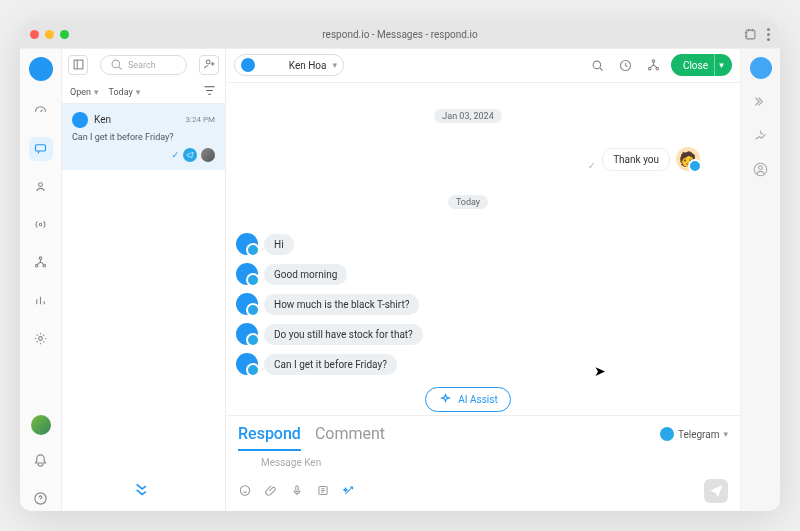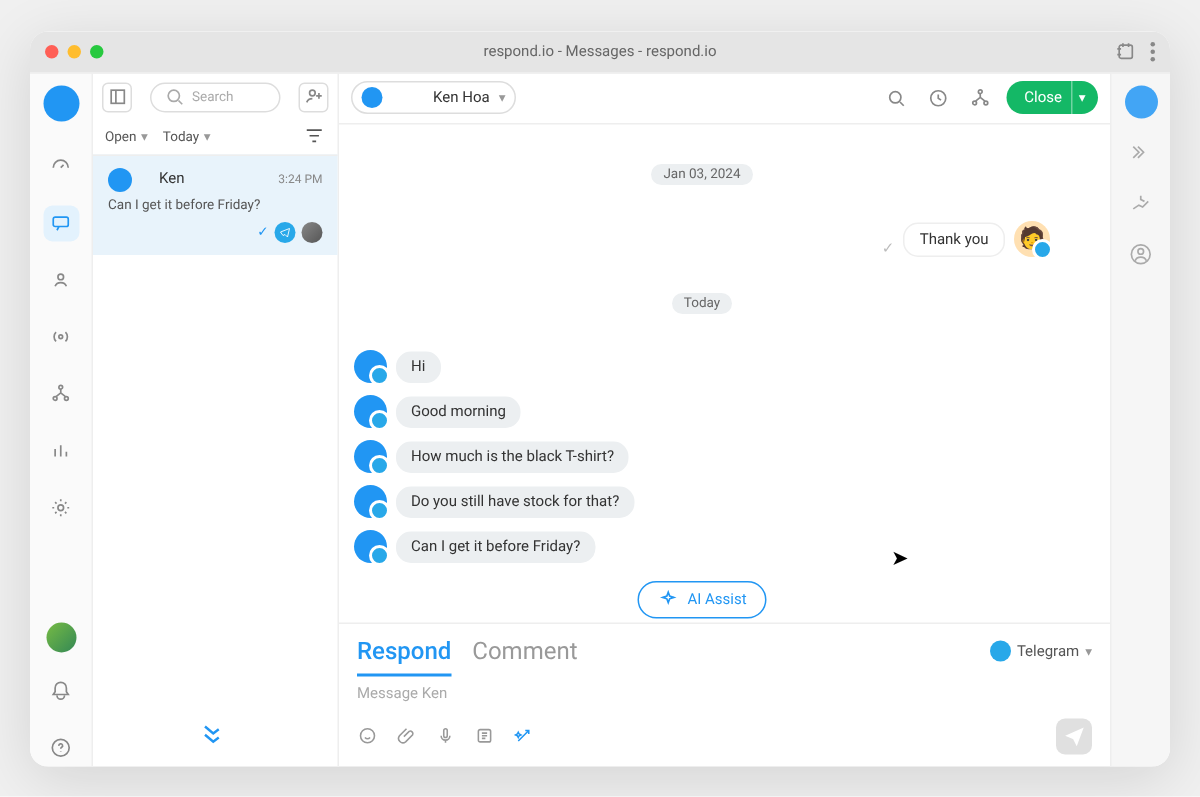--- a/index.html
+++ b/index.html
@@ -26,21 +26,21 @@
 .org-dot { width: 24px; height: 24px; border-radius: 50%; background: #2196f3; margin-bottom: 4px; }
 
 .list-panel { width: 164px; background: #fff; border-right: 1px solid #eee; display: flex; flex-direction: column; }
 .list-top { display: flex; align-items: center; gap: 12px; padding: 6px; }
 .lt-btn { width: 20px; height: 20px; border: 1px solid #ddd; border-radius: 4px; display: flex; align-items: center; justify-content: center; color: #888; cursor: pointer; }
 .search { flex: 1; border: 1px solid #ddd; border-radius: 999px; height: 20px; display: flex; align-items: center; padding: 0 8px; gap: 4px; color: #aaa; font-size: 9px; }
 .list-filters { display: flex; align-items: center; padding: 0 8px; height: 22px; gap: 10px; font-size: 9px; color: #555; }
 .filter-btn { display: flex; align-items: center; gap: 3px; cursor: pointer; }
 .flt-spacer { flex: 1; }
 .conv-item { border-top: 1px solid #eee; padding: 8px 10px; background: #e8f3fb; cursor: pointer; }
-.conv-head { display: flex; align-items: center; gap: 18px; }
+.conv-head { display: flex; align-items: center; gap: 6px; }
 .conv-avatar { width: 16px; height: 16px; border-radius: 50%; background: #2196f3; position: relative; }
 .conv-name { font-size: 10px; color: #333; flex: 1; }
 .conv-time { font-size: 8px; color: #888; }
 .conv-preview { font-size: 9px; color: #555; margin-top: 4px; }
 .conv-icons { display: flex; justify-content: flex-end; gap: 4px; margin-top: 6px; align-items: center; }
 .check-mark { color: #2196f3; font-size: 9px; }
 .chan-dot { width: 14px; height: 14px; border-radius: 50%; background: #28a8e9; display: flex; align-items: center; justify-content: center; }
 .assignee-dot { width: 14px; height: 14px; border-radius: 50%; background: linear-gradient(135deg,#888,#555); }
 .brand { margin-top: auto; padding: 12px; display: flex; justify-content: center; }
 .brand svg { width: 22px; height: 22px; color: #2196f3; }
@@ -72,21 +72,21 @@
 .ai-assist { border: 1px solid #2196f3; color: #2196f3; border-radius: 999px; padding: 4px 12px; font-size: 10px; display: flex; align-items: center; gap: 5px; cursor: pointer; }
 
 .composer-wrap { border-top: 1px solid #eee; }
 .tabs { display: flex; gap: 14px; padding: 2px 12px 0; align-items: center; }
 .tab { font-size: 16px; color: #999; padding: 6px 0; cursor: pointer; border-bottom: 2px solid transparent; }
 .tab.active { color: #2196f3; border-bottom-color: #2196f3; font-weight: 500; }
 .tabs-spacer { flex: 1; }
 .channel-sel { display: flex; align-items: center; gap: 4px; font-size: 10px; color: #555; cursor: pointer; }
 .channel-icon { width: 14px; height: 14px; border-radius: 50%; background: #28a8e9; }
 .composer { padding: 6px 12px 8px; }
-.composer-input { width: 100%; font-size: 10px; color: #aaa; min-height: 16px; }
+.composer-input { width: 100%; font-size: 10px; color: #aaa; min-height: 16px; margin-left: 23px; }
 .tools { display: flex; gap: 12px; align-items: center; margin-top: 6px; }
 .tool { color: #999; cursor: pointer; width: 14px; height: 14px; display: flex; align-items: center; justify-content: center; }
 .tool.accent { color: #2196f3; }
 .tools-spacer { flex: 1; }
 .send { width: 24px; height: 24px; border-radius: 6px; background: #e0e0e0; display: flex; align-items: center; justify-content: center; color: #fff; cursor: pointer; }
 
 .right-rail { width: 40px; background: #f6f6f6; border-left: 1px solid #eee; display: flex; flex-direction: column; align-items: center; padding-top: 8px; gap: 12px; }
 .rail-avatar { width: 22px; height: 22px; border-radius: 50%; background: #42a5f5; }
 .rail-item { width: 22px; height: 22px; display: flex; align-items: center; justify-content: center; color: #aaa; cursor: pointer; }
 

